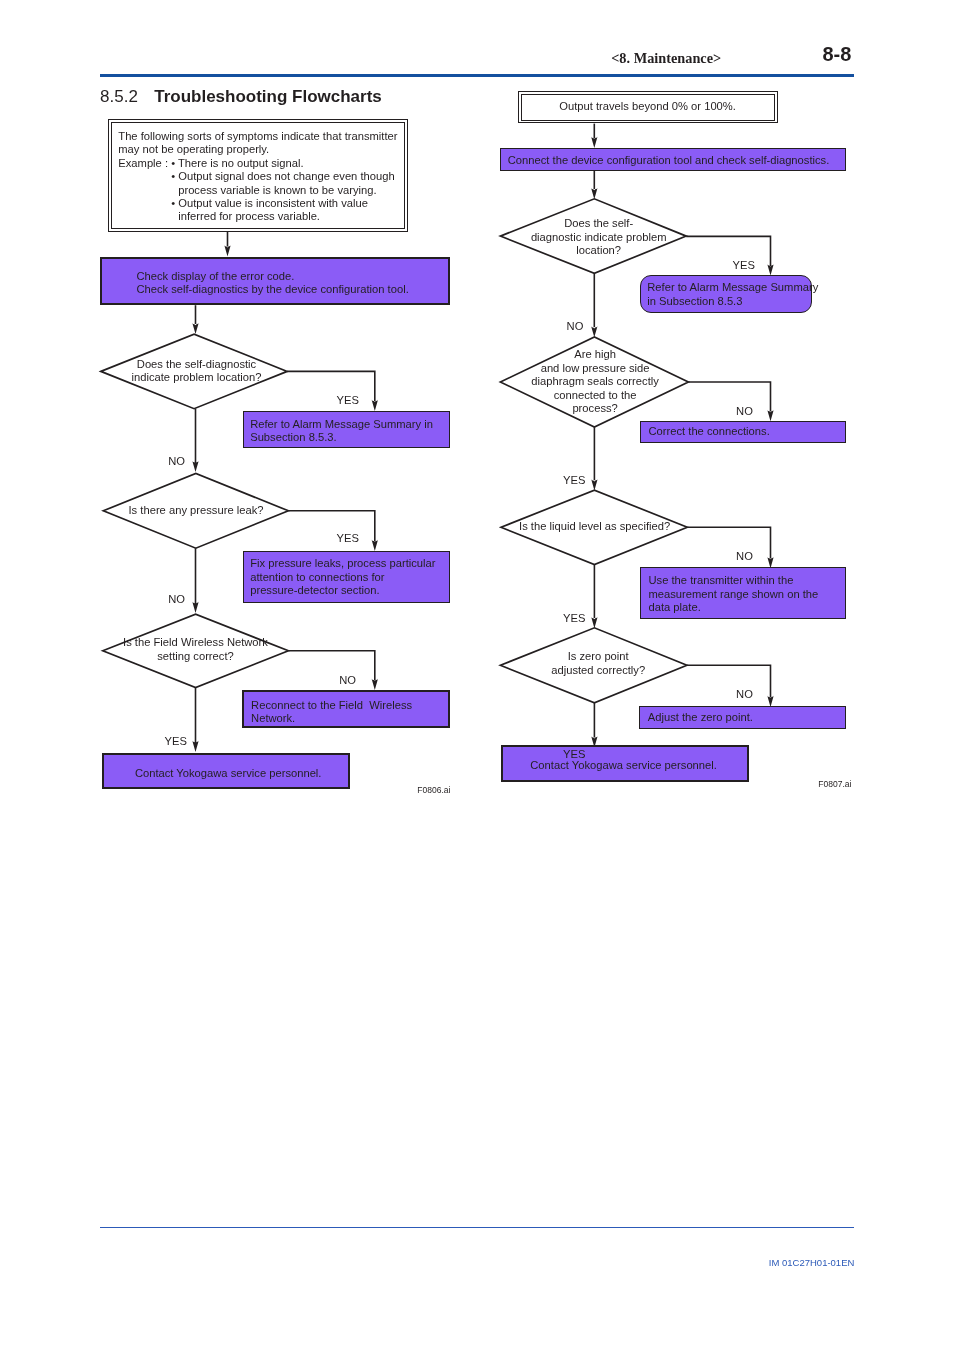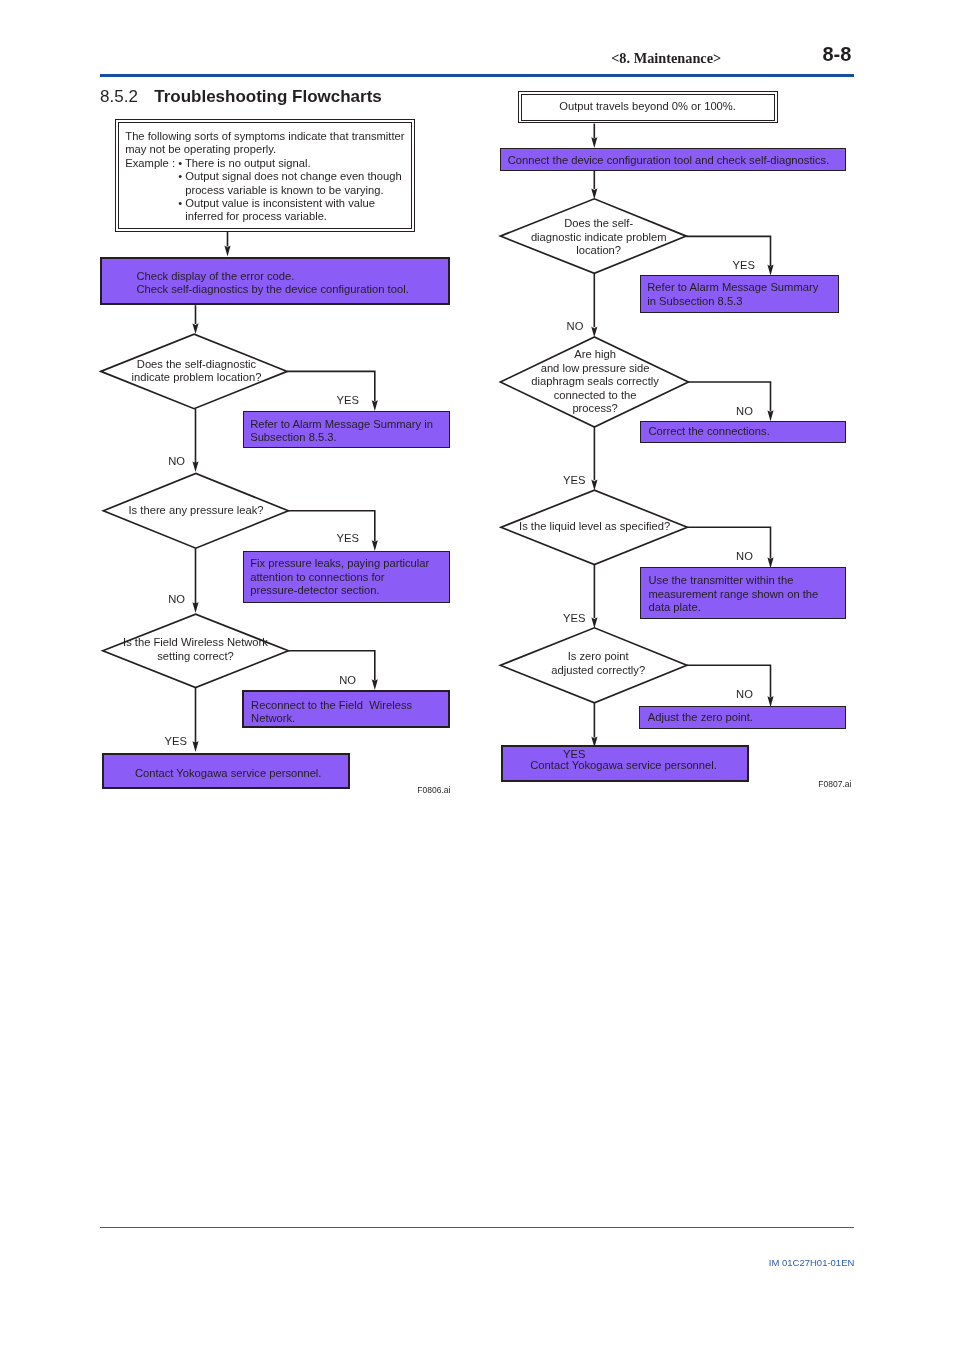--- a/index.html
+++ b/index.html
@@ -60,21 +60,21 @@
         <path d="M195.5 334.1 L192.25 322.7 C192.9 324.7 194.05 323.3 195.5 325.2 C196.95 323.3 198.1 324.7 198.75 322.7 Z"></path>
         <path d="M195.5 472.1 L192.25 460.7 C192.9 462.7 194.05 461.3 195.5 463.2 C196.95 461.3 198.1 462.7 198.75 460.7 Z"></path>
         <path d="M195.5 612.9 L192.25 601.5 C192.9 603.5 194.05 602.1 195.5 604.0 C196.95 602.1 198.1 603.5 198.75 601.5 Z"></path>
         <path d="M195.5 752.0 L192.25 740.6 C192.9 742.6 194.05 741.2 195.5 743.1 C196.95 741.2 198.1 742.6 198.75 740.6 Z"></path>
         <path d="M374.8 411.0 L371.55 399.6 C372.2 401.6 373.35 400.2 374.8 402.1 C376.25 400.2 377.4 401.6 378.05 399.6 Z"></path>
         <path d="M374.8 551.0 L371.55 539.6 C372.2 541.6 373.35 540.2 374.8 542.1 C376.25 540.2 377.4 541.6 378.05 539.6 Z"></path>
         <path d="M374.8 690.0 L371.55 678.6 C372.2 680.6 373.35 679.2 374.8 681.1 C376.25 679.2 377.4 680.6 378.05 678.6 Z"></path>
       </g>
     </svg>
 
-    <div class="dblbox" style="left:115px;top:119px;width:299.5px;height:112.9px;">
+    <div class="dblbox" style="left:108px;top:119px;width:299.5px;height:112.9px;">
       <div class="inner"></div>
       <div class="txt" style="left:9.3px;top:9.9px;">The following sorts of symptoms indicate that transmitter</div>
       <div class="txt" style="left:9.3px;top:23.3px;">may not be operating properly.</div>
       <div class="txt" style="left:9.3px;top:36.7px;">Example : • There is no output signal.</div>
       <div class="txt" style="left:62.2px;top:50.1px;">• Output signal does not change even though</div>
       <div class="txt" style="left:69.2px;top:63.5px;">process variable is known to be varying.</div>
       <div class="txt" style="left:62.2px;top:76.9px;">• Output value is inconsistent with value</div>
       <div class="txt" style="left:69.2px;top:90.3px;">inferred for process variable.</div>
     </div>
 
@@ -87,21 +87,21 @@
 indicate problem location?</div>
 
     <div class="box" style="left:243.1px;top:411.1px;width:207.1px;height:36.6px;">
       <div class="txt" style="left:6.1px;top:5.9px;">Refer to Alarm Message Summary in
 Subsection 8.5.3.</div>
     </div>
 
     <div class="txt dia" style="left:103px;top:504px;width:186px;text-align:center;">Is there any pressure leak?</div>
 
     <div class="box" style="left:243.1px;top:550.7px;width:207.1px;height:52.6px;">
-      <div class="txt" style="left:6.1px;top:5.4px;">Fix pressure leaks, paying particular
+      <div class="txt" style="left:6.1px;top:5.4px;">Fix pressure leaks, process particular
 attention to connections for
 pressure-detector section.</div>
     </div>
 
     <div class="txt dia" style="left:102px;top:636px;width:187px;text-align:center;">Is the Field Wireless Network
 setting correct?</div>
 
     <div class="box thick" style="left:242.3px;top:689.9px;width:207.9px;height:38.5px;">
       <div class="txt" style="left:6.8px;top:6.9px;">Reconnect to the Field  Wireless
 Network.</div>
@@ -161,21 +161,21 @@
     </div>
 
     <div class="box" style="left:500.1px;top:147.5px;width:346.4px;height:23.2px;">
       <div class="txt" style="left:6.7px;top:5.4px;">Connect the device configuration tool and check self-diagnostics.</div>
     </div>
 
     <div class="txt dia" style="left:498.7px;top:217.3px;width:200px;text-align:center;">Does the self-
 diagnostic indicate problem
 location?</div>
 
-    <div class="box" style="left:639.6px;top:275px;width:199px;height:38.2px;">
+    <div class="box" style="left:639.6px;top:275px;width:172px;height:38.2px;border-radius:11px;">
       <div class="txt" style="left:6.7px;top:5.2px;">Refer to Alarm Message Summary
 in Subsection 8.5.3</div>
     </div>
 
     <div class="txt dia" style="left:495.1px;top:348.2px;width:200px;text-align:center;">Are high
 and low pressure side
 diaphragm seals correctly
 connected to the
 process?</div>
 

